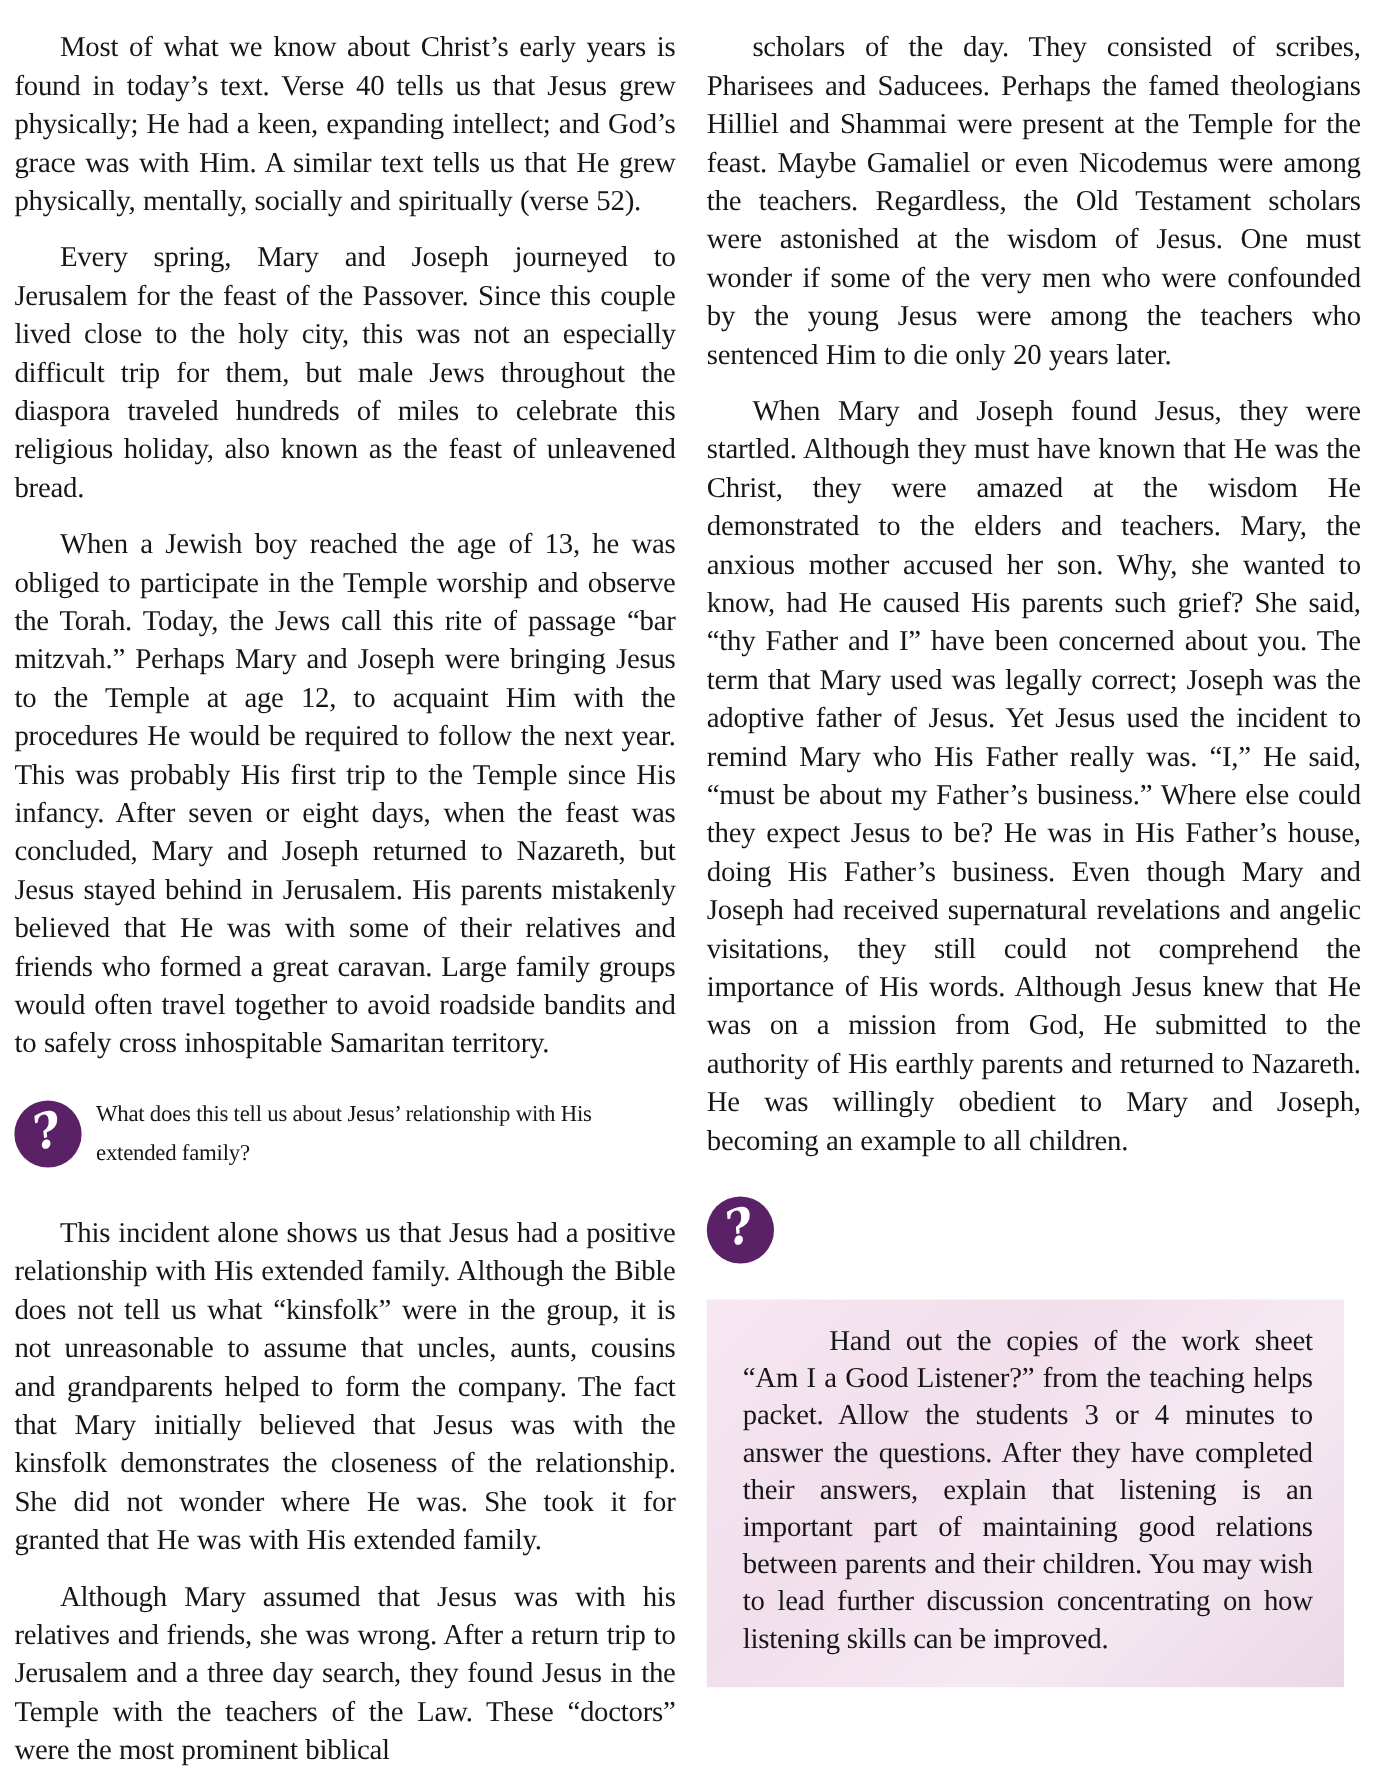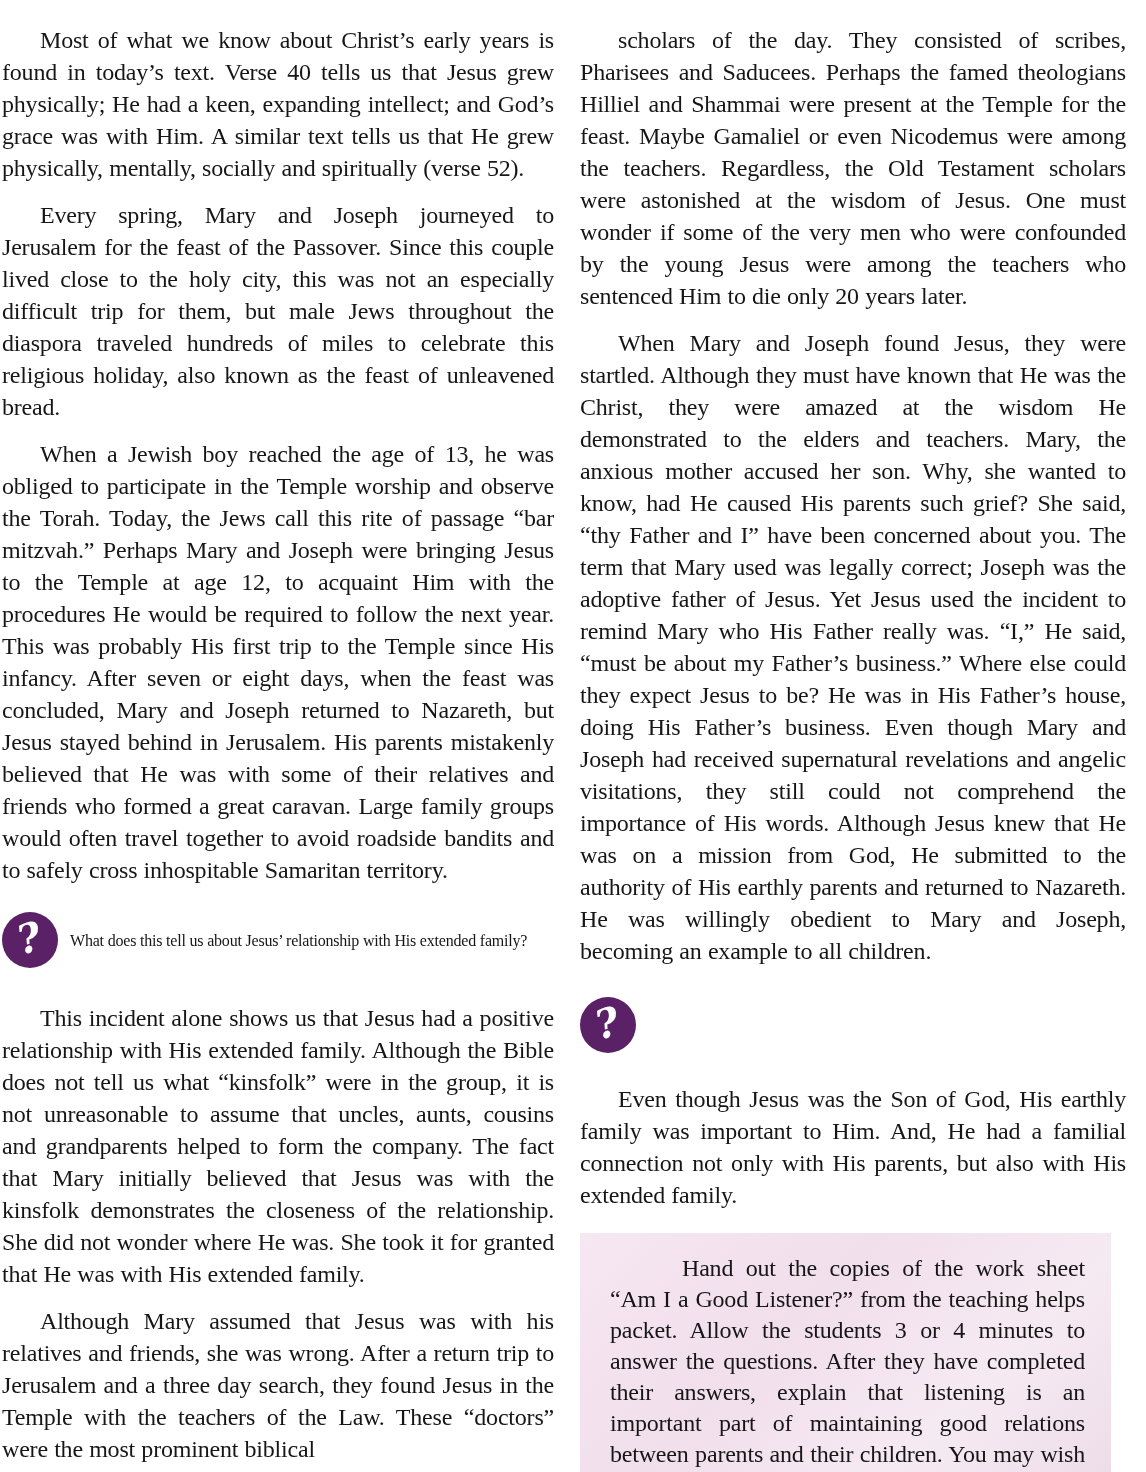--- a/index.html
+++ b/index.html
@@ -11,21 +11,21 @@
     width:1146px;
     height:1472px;
     overflow:hidden;
     font-family:"Liberation Serif","DejaVu Serif",serif;
     color:#161616;
   }
   .page{
     box-sizing:border-box;
     width:1146px;
     height:1472px;
-    padding:24px 12px 0 2px;
+    padding:24px 12px 0 12px;
     display:flex;
     gap:26px;
     overflow:hidden;
     background:#ffffff;
   }
   .col{
     box-sizing:border-box;
   }
   .col.left{ width:552px; }
   .col.right{ width:546px; }
@@ -60,21 +60,21 @@
     color:#ffffff;
     font-family:"DejaVu Serif",serif;
     font-weight:bold;
     font-style:italic;
     font-size:40px;
     line-height:1;
     transform:rotate(-16deg) translateY(-2px);
   }
   .qtext{
     flex:1;
-    font-size:16px;
+    font-size:19px;
     line-height:33px;
     letter-spacing:-0.2px;
   }
   .note{
     box-sizing:border-box;
     width:531px;
     margin-top:22px;
     padding:20px 26px 24px 30px;
     background:linear-gradient(135deg,#f6e7f2 0%,#f1dfec 35%,#f6eaf2 65%,#ead8e6 100%);
   }
@@ -111,20 +111,19 @@
   <div class="col right">
     <p class="para">scholars of the day. They consisted of scribes, Pharisees and Saducees. Perhaps the famed theologians Hilliel and Shammai were present at the Temple for the feast. Maybe Gamaliel or even Nicodemus were among the teachers. Regardless, the Old Testament scholars were astonished at the wisdom of Jesus. One must wonder if some of the very men who were confounded by the young Jesus were among the teachers who sentenced Him to die only 20 years later.</p>
     <p class="para">When Mary and Joseph found Jesus, they were startled. Although they must have known that He was the Christ, they were amazed at the wisdom He demonstrated to the elders and teachers. Mary, the anxious mother accused her son. Why, she wanted to know, had He caused His parents such grief? She said, “thy Father and I” have been concerned about you. The term that Mary used was legally correct; Joseph was the adoptive father of Jesus. Yet Jesus used the incident to remind Mary who His Father really was. “I,” He said, “must be about my Father’s business.” Where else could they expect Jesus to be? He was in His Father’s house, doing His Father’s business. Even though Mary and Joseph had received supernatural revelations and angelic visitations, they still could not comprehend the importance of His words. Although Jesus knew that He was on a mission from God, He submitted to the authority of His earthly parents and returned to Nazareth. He was willingly obedient to Mary and Joseph, becoming an example to all children.</p>
 
     <div class="question single">
       <span class="qicon">
         <span class="qmark">?</span>
       </span>
     </div>
 
-    <p class="para">Even though Jesus was the Son of God, His earthly family was important to Him. And, He had a familial connection not only with His parents, but also with His extended family.</p>
 
     <div class="note">
       <p class="note-text">Hand out the copies of the work sheet “Am I a Good Listener?” from the teaching helps packet. Allow the students 3 or 4 minutes to answer the questions. After they have completed their answers, explain that listening is an important part of maintaining good relations between parents and their children. You may wish to lead further discussion concentrating on how listening skills can be improved.</p>
     </div>
   </div>
 
 </div>
 
 </body></html>

